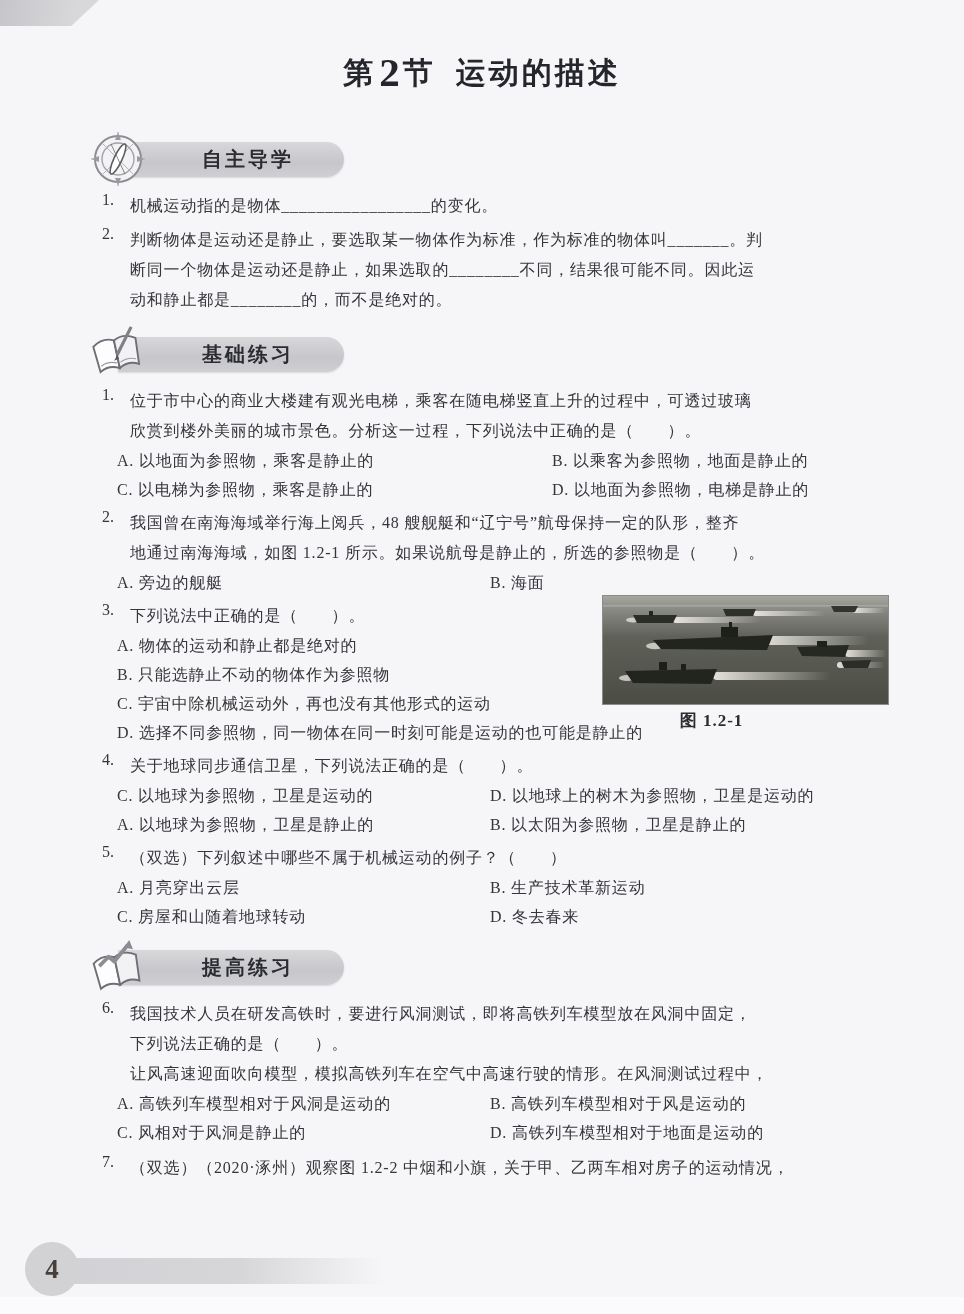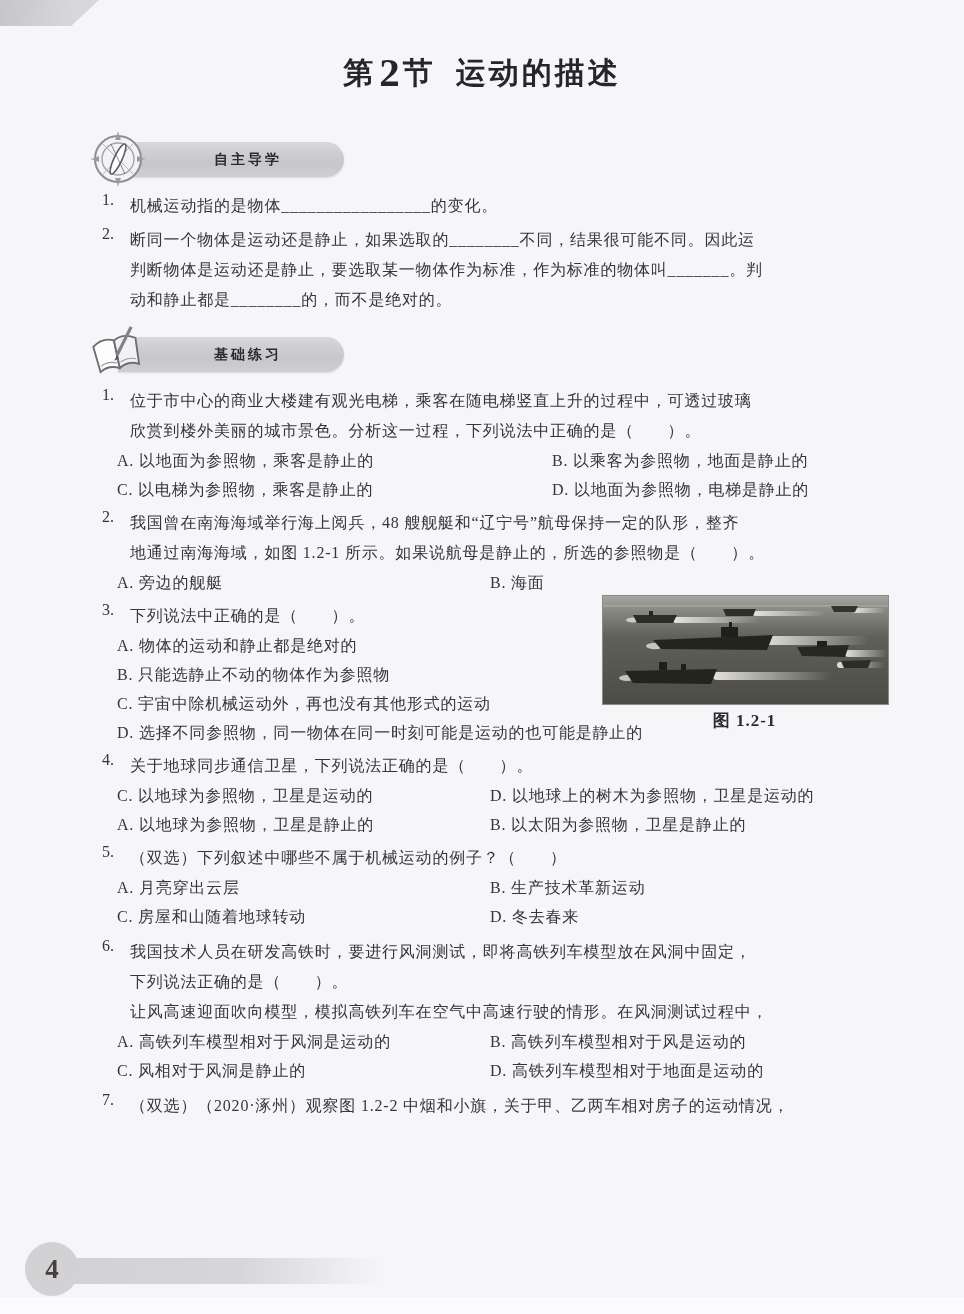--- a/index.html
+++ b/index.html
@@ -20,21 +20,21 @@
   .title .big{font-size:41px;letter-spacing:0;padding:0 3px;vertical-align:-3px;font-weight:700;}
   .title .tname{margin-left:20px;}
 
   
   .hdr{position:relative;height:52px;margin-left:88px;width:280px;}
   .hdr .pill{position:absolute;left:30px;top:9px;width:192px;height:35px;border-radius:0 20px 20px 0;
              background:linear-gradient(180deg,#d8d8db 0%,#c6c6cb 60%,#cfcfd3 100%);
              box-shadow:0 1px 2px rgba(0,0,0,.12);
              display:flex;align-items:center;justify-content:center;padding-left:34px;
              font-family:"Liberation Sans","DejaVu Sans",sans-serif;
-             font-size:14px;font-weight:700;letter-spacing:3px;color:#2b2c31;}
+             font-size:20px;font-weight:700;letter-spacing:3px;color:#2b2c31;}
   .hdr .hicon{position:absolute;left:0;top:-3px;width:60px;height:58px;z-index:2;}
   .hdr-selfstudy{margin-top:35px;}
   .hdr-basic{margin-top:13px;text-align:center;}
   .hdr-advanced{margin-top:10px;}
 
   
   .qwrap{margin:6px 60px 0 130px;}
   .q{position:relative;}
   .q + .q{margin-top:4px;}
   .qnum{position:absolute;left:-28px;top:0;font-weight:400;}
@@ -42,21 +42,21 @@
   .optrow{line-height:29px;margin-left:-13px;white-space:nowrap;letter-spacing:0.8px;}
   .optline{line-height:29px;margin-left:-13px;white-space:nowrap;letter-spacing:0.8px;}
   .opt{display:inline-block;}
   .col1{width:373px;}
   .col1w{width:435px;}
 
   
   .photo{position:absolute;left:603px;top:596px;width:285px;height:108px;margin:0;
          box-shadow:0 0 0 1px #8b8b88;}
   .photo svg{display:block;width:100%;height:100%;}
-  .figcap{position:absolute;left:602px;top:709px;width:285px;text-align:center;
+  .figcap{position:absolute;left:569px;top:709px;width:285px;text-align:center;
           font-weight:700;font-size:17px;letter-spacing:1px;color:#2c2d32;}
 
   
   .footer-bar{position:absolute;left:62px;top:1258px;width:322px;height:26px;
               background:linear-gradient(90deg,#d2d2d6 0%,#d6d6d9 55%,rgba(214,214,217,0) 100%);}
   .pagenum-badge{position:absolute;left:25px;top:1242px;width:54px;height:54px;border-radius:50%;
                  background:#d2d2d5;display:flex;align-items:center;justify-content:center;
                  font-size:27px;font-weight:700;color:#463f3a;}
 </style>
 </head>
@@ -90,22 +90,22 @@
     <span class="pill">自主导学</span>
   </div>
 
   <div class="qwrap">
     <div class="q">
       <span class="qnum">1.</span>
       <div class="qline">机械运动指的是物体_________________的变化。</div>
     </div>
     <div class="q">
       <span class="qnum">2.</span>
+      <div class="qline">判断物体是运动还是静止，要选取某一物体作为标准，作为标准的物体叫_______。判</div>
       <div class="qline">断同一个物体是运动还是静止，如果选取的________不同，结果很可能不同。因此运</div>
-      <div class="qline">判断物体是运动还是静止，要选取某一物体作为标准，作为标准的物体叫_______。判</div>
       <div class="qline">动和静止都是________的，而不是绝对的。</div>
     </div>
   </div>
 
   <div class="hdr hdr-basic">
     <span class="hicon">
       <svg viewBox="0 0 64 58">
         <g transform="rotate(-12 32 32)">
           <path d="M8 18 Q20 10 31 16 L31 46 Q20 40 10 46 Z" fill="#fdfdfd" stroke="#6e6e75" stroke-width="2"></path>
           <path d="M54 18 Q42 10 31 16 L31 46 Q42 40 52 46 Z" fill="#f2f2f4" stroke="#6e6e75" stroke-width="2"></path>
@@ -167,20 +167,33 @@
       <div class="qline">（双选）下列叙述中哪些不属于机械运动的例子？（　　）</div>
       <div class="optrow">
         <span class="opt col1">A. 月亮穿出云层</span><span class="opt">B. 生产技术革新运动</span>
       </div>
       <div class="optrow">
         <span class="opt col1">C. 房屋和山随着地球转动</span><span class="opt">D. 冬去春来</span>
       </div>
     </div>
   </div>
 
+  <div class="hdr hdr-advanced">
+    <span class="hicon">
+      <svg viewBox="0 0 64 58">
+        <g transform="rotate(-12 32 34)">
+          <path d="M8 22 Q20 14 31 20 L31 50 Q20 44 10 50 Z" fill="#fdfdfd" stroke="#6e6e75" stroke-width="2"></path>
+          <path d="M54 22 Q42 14 31 20 L31 50 Q42 44 52 50 Z" fill="#f2f2f4" stroke="#6e6e75" stroke-width="2"></path>
+        </g>
+        <path d="M12 30 L22 20 L28 25 L42 8" fill="none" stroke="#8c8c93" stroke-width="4" stroke-linejoin="round"></path>
+        <path d="M44 2 L48 12 L38 10 Z" fill="#8c8c93"></path>
+      </svg>
+    </span>
+    <span class="pill">提高练习</span>
+  </div>
 
   <div class="qwrap">
     <div class="q">
       <span class="qnum">6.</span>
       <div class="qline">我国技术人员在研发高铁时，要进行风洞测试，即将高铁列车模型放在风洞中固定，</div>
       <div class="qline">下列说法正确的是（　　）。</div>
       <div class="qline">让风高速迎面吹向模型，模拟高铁列车在空气中高速行驶的情形。在风洞测试过程中，</div>
       <div class="optrow">
         <span class="opt col1">A. 高铁列车模型相对于风洞是运动的</span><span class="opt">B. 高铁列车模型相对于风是运动的</span>
       </div>

